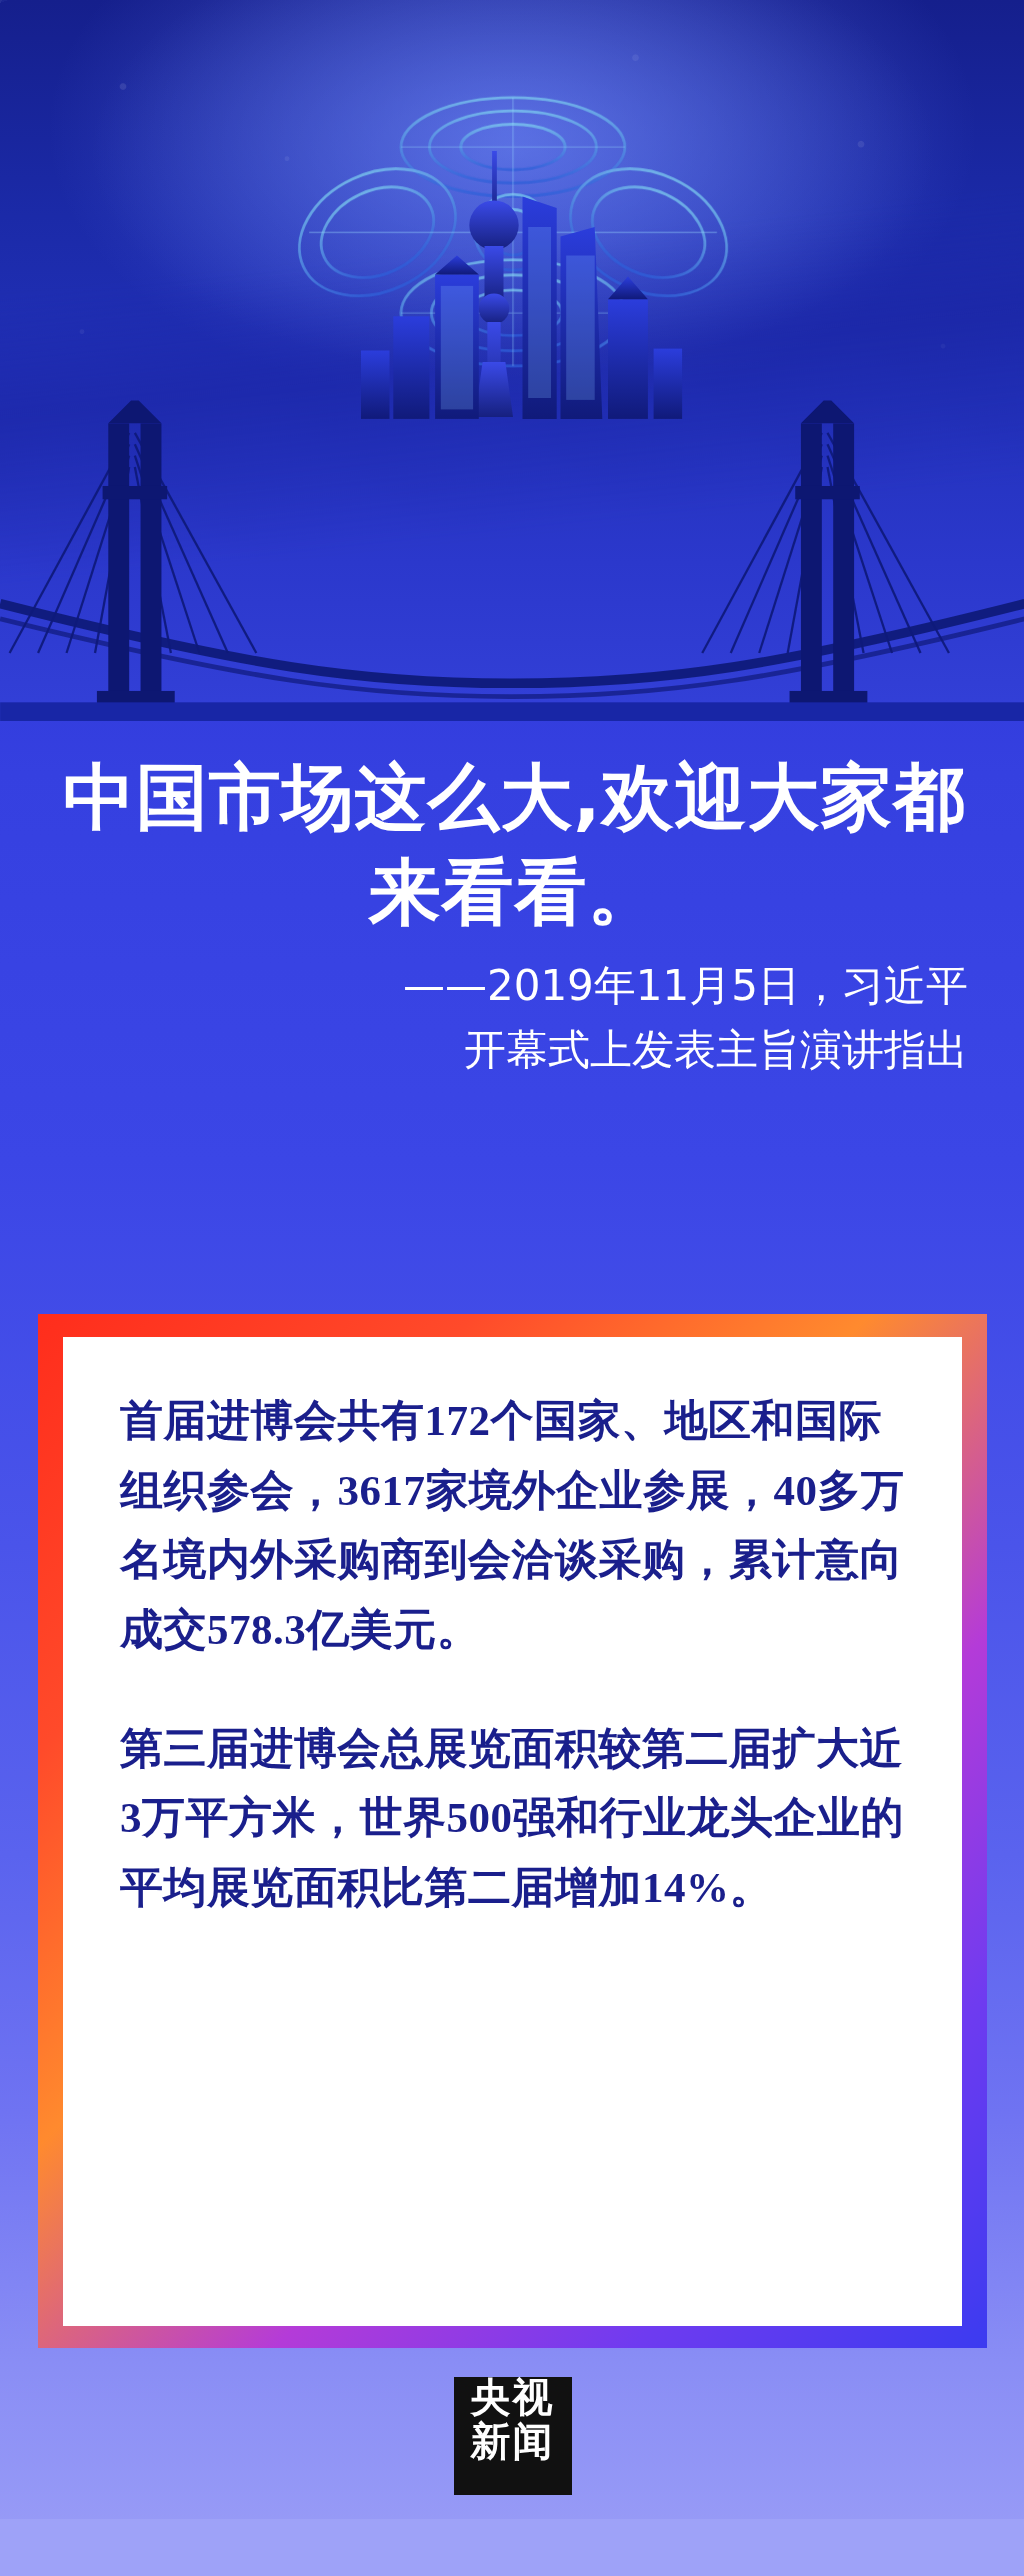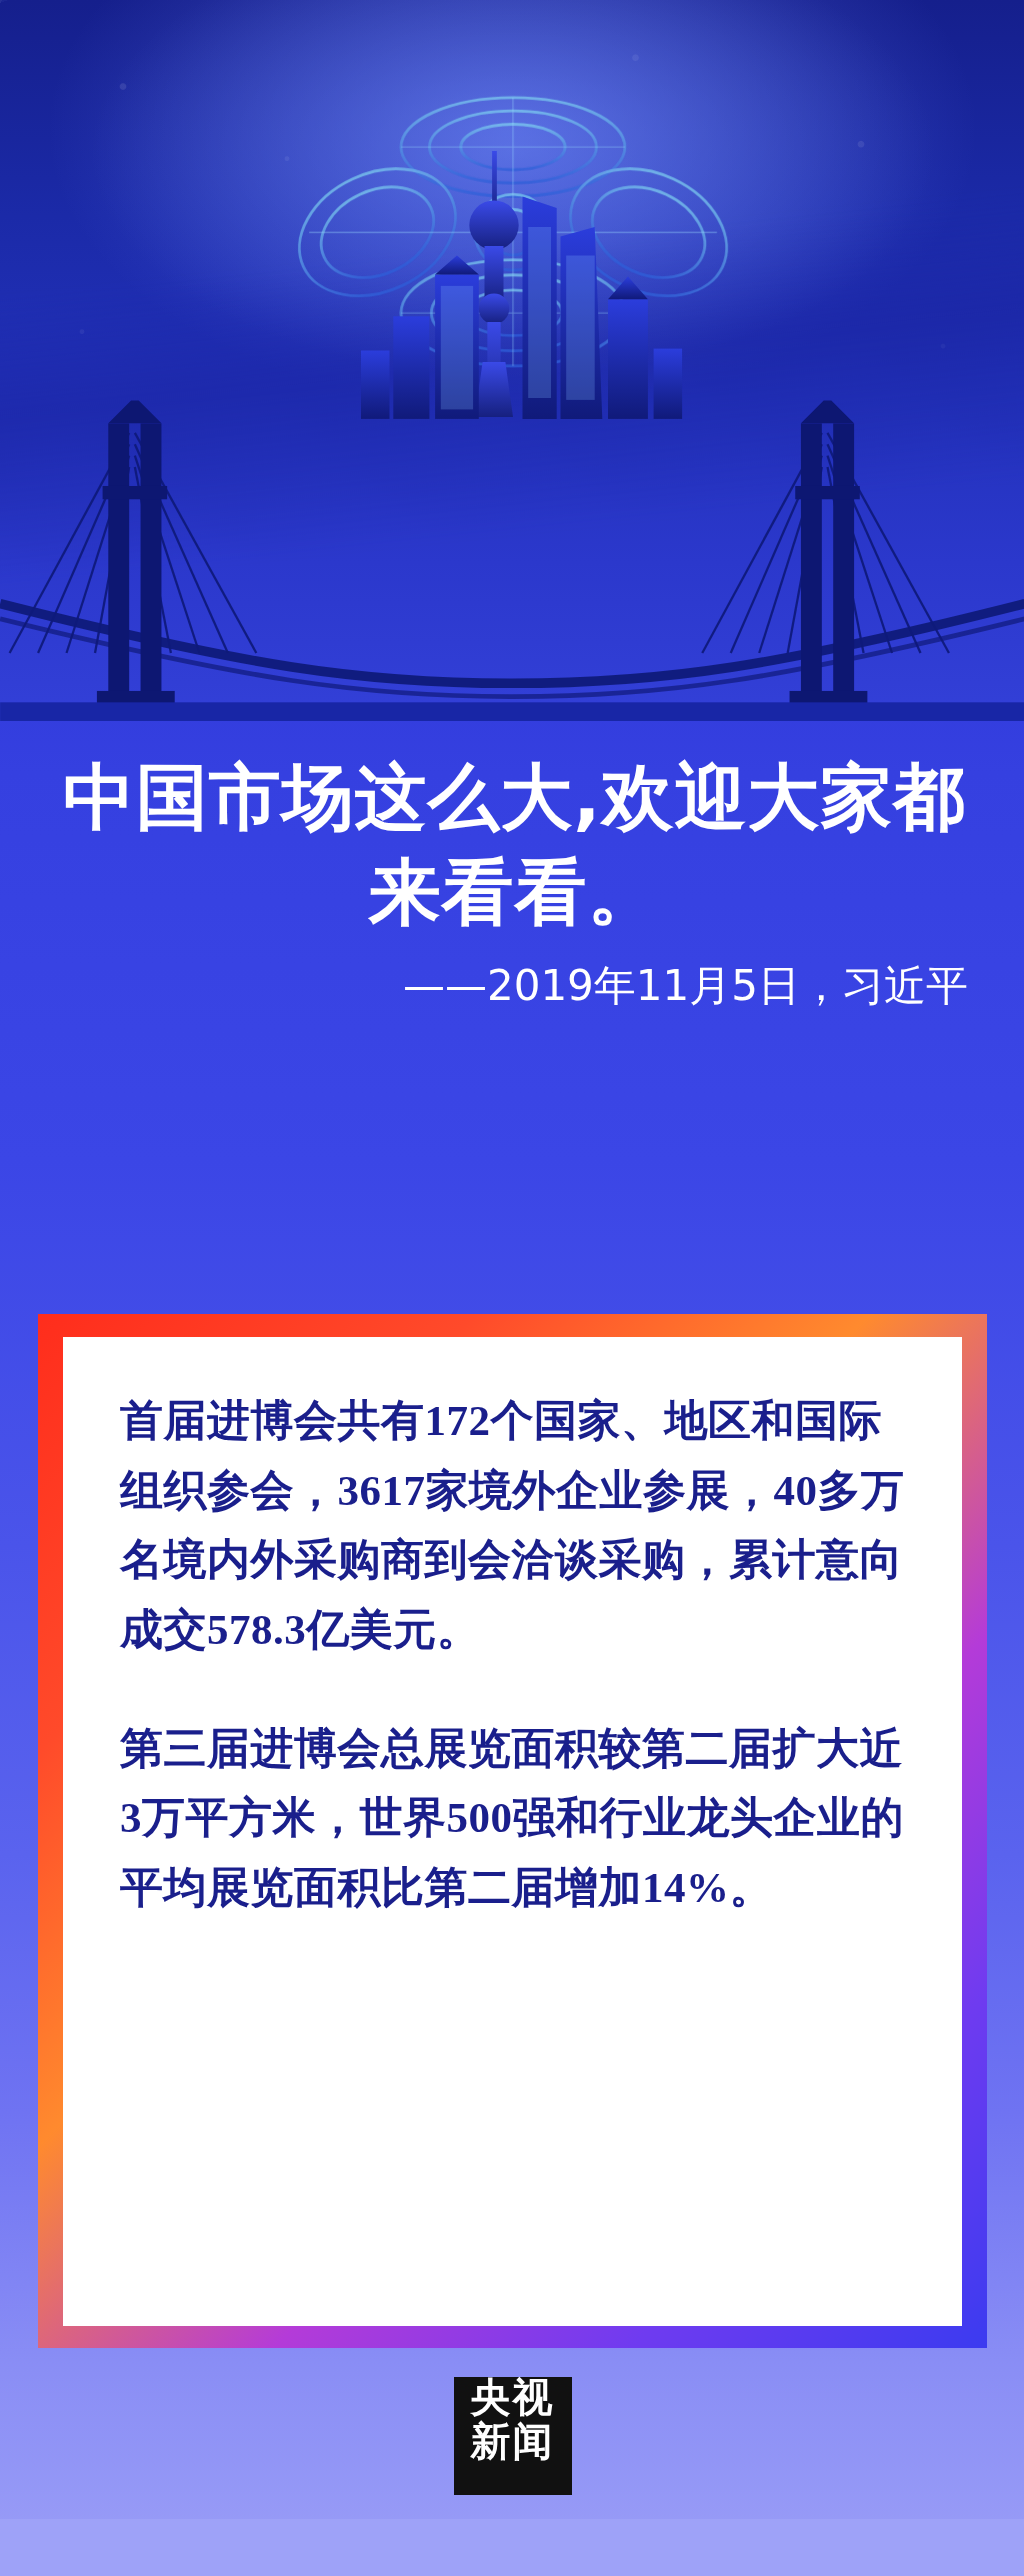--- a/index.html
+++ b/index.html
@@ -342,20 +342,21 @@
 
       <rect x="0" y="404" width="1080" height="30" fill="#1826a6"></rect>
     </svg>
 
   </div>
 
   <div class="quote">中国市场这么大,欢迎大家都来看看。</div>
 
   <div class="attribution">
     <div>——2019年11月5日，习近平</div>
+    <div>开幕式上发表主旨演讲指出</div>
   </div>
 
   <div class="card-frame">
     <div class="card">
       <div class="card-inner">
         <p class="para">首届进博会共有172个国家、地区和国际组织参会，3617家境外企业参展，40多万名境内外采购商到会洽谈采购，累计意向成交578.3亿美元。</p>
         <p class="para">第三届进博会总展览面积较第二届扩大近3万平方米，世界500强和行业龙头企业的平均展览面积比第二届增加14%。</p>
       </div>
     </div>
   </div>

